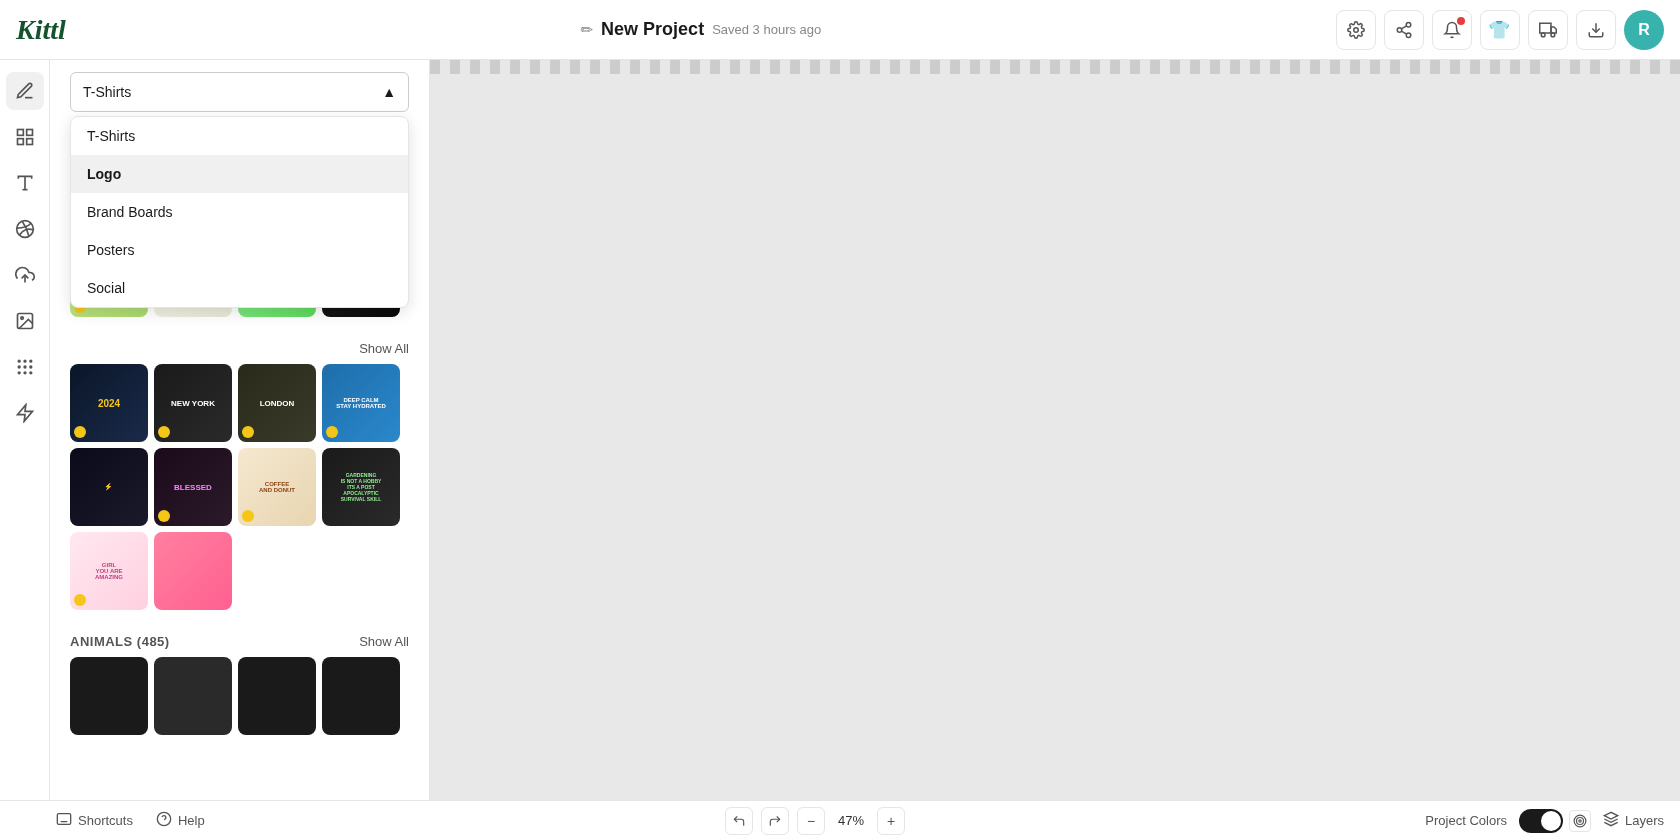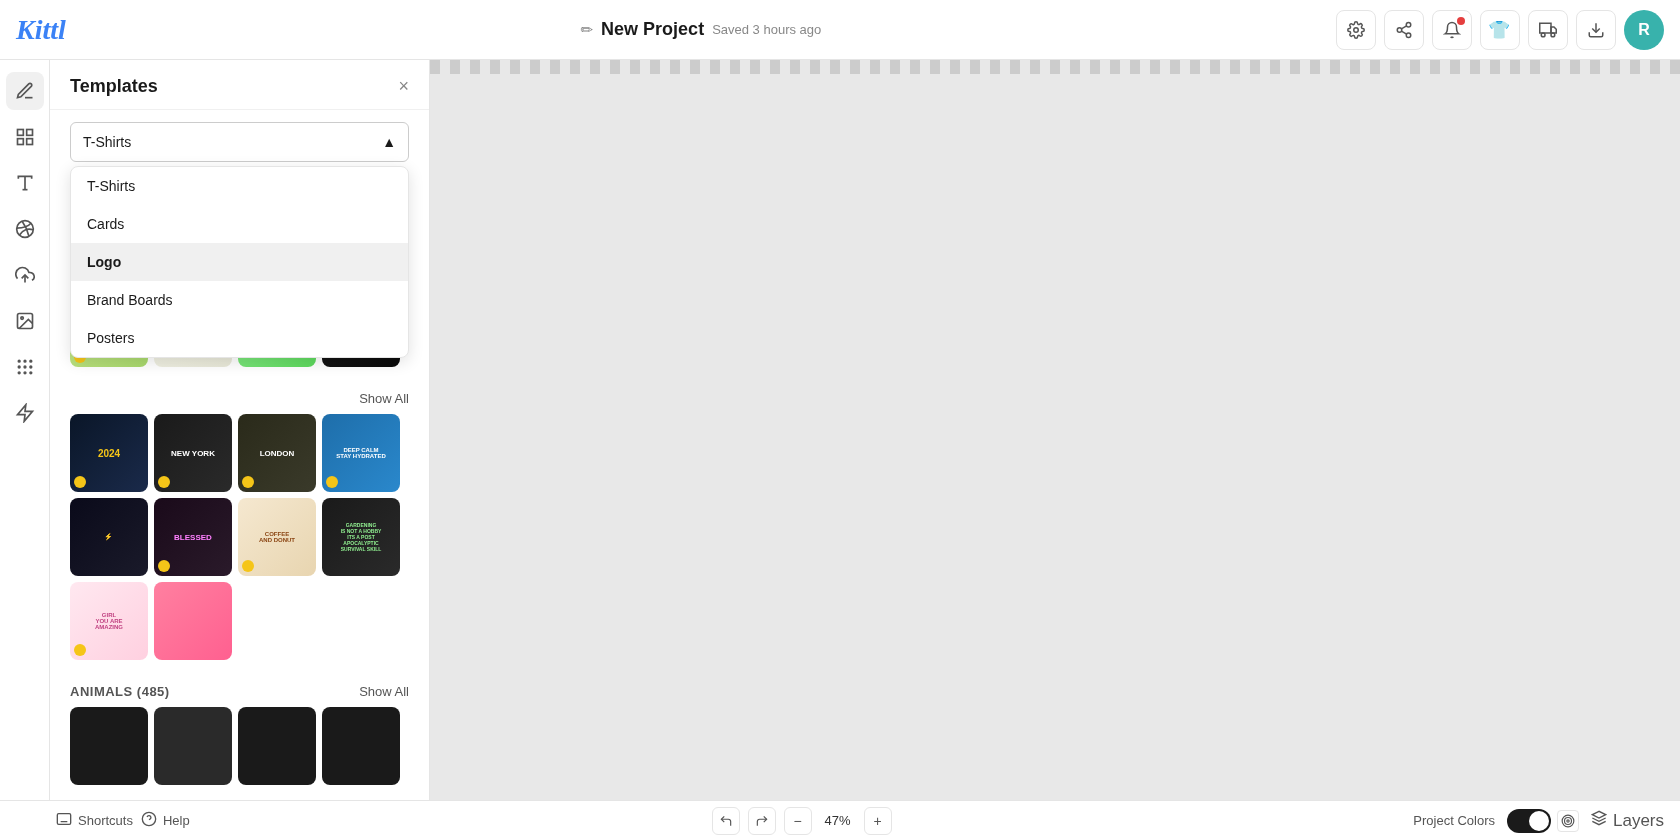--- a/index.html
+++ b/index.html
@@ -5,21 +5,21 @@
     * { box-sizing: border-box; margin: 0; padding: 0; }
     body { font-family: -apple-system, BlinkMacSystemFont, 'Segoe UI', sans-serif; background: #f0f0f0; width: 1680px; height: 840px; overflow: hidden; position: relative; }
 
     
     .header {
       position: absolute; top: 0; left: 0; right: 0; height: 60px;
       background: #fff; border-bottom: 1px solid #e5e5e5;
       display: flex; align-items: center; justify-content: space-between;
       padding: 0 16px; z-index: 100;
     }
-    .header-logo { font-size: 28px; font-weight: 900; font-style: italic; color: #3b82f6; font-family: Georgia, serif; }
+    .header-logo { font-size: 28px; font-weight: 900; font-style: italic; color: #14532d; font-family: Georgia, serif; }
     .header-center { display: flex; align-items: center; gap: 8px; }
     .header-right { display: flex; align-items: center; gap: 8px; }
     .header-icon-btn {
       width: 40px; height: 40px; border: 1px solid #e5e5e5; border-radius: 8px;
       background: #fff; display: flex; align-items: center; justify-content: center;
       cursor: pointer; font-size: 16px; color: #555;
     }
     .header-icon-btn.notification { position: relative; }
     .notif-badge {
       position: absolute; top: 6px; right: 6px; width: 8px; height: 8px;
@@ -121,38 +121,38 @@
       font-weight: 700;
     }
 
     
     .bottom-bar {
       position: absolute; bottom: 0; left: 0; right: 0; height: 40px;
       background: #fff; border-top: 1px solid #e5e5e5;
       display: flex; align-items: center; justify-content: space-between;
       padding: 0 16px; z-index: 100;
     }
-    .bottom-left { display: flex; align-items: center; gap: 8px; padding-left: 40px; }
+    .bottom-left { display: flex; align-items: center; gap: 23px; padding-left: 40px; }
     .bottom-item { display: flex; align-items: center; gap: 6px; font-size: 13px; color: #555; cursor: pointer; }
     .bottom-center { display: flex; align-items: center; gap: 8px; }
     .nav-btn { width: 28px; height: 28px; border: 1px solid #e5e5e5; border-radius: 6px; background: #fff; cursor: pointer; display: flex; align-items: center; justify-content: center; font-size: 14px; color: #555; }
     .zoom-btn { width: 28px; height: 28px; border: 1px solid #e5e5e5; border-radius: 6px; background: #fff; cursor: pointer; display: flex; align-items: center; justify-content: center; font-size: 14px; color: #555; }
     .zoom-value { font-size: 13px; color: #333; min-width: 36px; text-align: center; }
     .bottom-right { display: flex; align-items: center; gap: 12px; }
     .project-colors-label { font-size: 13px; color: #555; }
     .toggle-wrapper { display: flex; align-items: center; gap: 6px; }
     .toggle {
       width: 44px; height: 24px; background: #1a1a1a; border-radius: 12px;
       position: relative; cursor: pointer;
     }
     .toggle-knob {
       position: absolute; top: 2px; right: 2px; width: 20px; height: 20px;
       background: #fff; border-radius: 50%;
     }
-    .layers-btn { display: flex; align-items: center; gap: 6px; font-size: 17px; color: #555; cursor: pointer; }
+    .layers-btn { display: flex; align-items: center; gap: 6px; font-size: 13px; color: #555; cursor: pointer; }
 
     
     .card-rage { background: linear-gradient(135deg, #ff6b00, #cc4400); }
     .card-sunlight { background: linear-gradient(135deg, #f5e6c8, #e8d5a8); }
     .card-stomp { background: linear-gradient(135deg, #0a0a2e, #1a1a4e); }
     .card-reality { background: linear-gradient(135deg, #2a2a2a, #1a1a1a); }
     .card-penny { background: linear-gradient(135deg, #c8e88c, #a8d86c); }
     .card-cash { background: linear-gradient(135deg, #f5f5e8, #e8e8d8); }
     .card-sweet { background: linear-gradient(135deg, #90ee90, #5cd85c); }
     .card-makes { background: linear-gradient(135deg, #1a1a1a, #0a0a0a); }
@@ -278,37 +278,33 @@
       </svg>
   </div>
   <div class="sidebar-icon">
     <svg width="20" height="20" viewBox="0 0 24 24" fill="none" stroke="#555" stroke-width="2">
         <polygon points="13 2 3 14 12 14 11 22 21 10 12 10 13 2"></polygon>
       </svg>
   </div>
 </div>
 
 <div class="templates-panel">
-  <div class="panel-header">
-    <span class="panel-title">Templates</span>
-    <button class="close-btn">×</button>
-  </div>
 
   <div class="dropdown-wrapper">
     <button class="dropdown-btn">
       <span>T-Shirts</span>
       <span>▲</span>
     </button>
 
     <div class="dropdown-menu">
       <div class="dropdown-item">T-Shirts</div>
-      <div class="dropdown-item">Cards</div>
       <div class="dropdown-item active">Logo</div>
       <div class="dropdown-item">Brand Boards</div>
       <div class="dropdown-item">Posters</div>
+      <div class="dropdown-item">Social</div>
     </div>
   </div>
 
   <div class="templates-content">
 
     <div class="section-header">
       <span></span>
       <button class="show-all-btn">Show All</button>
     </div>
     <div class="templates-row" style="flex-wrap: wrap; gap: 6px;">

